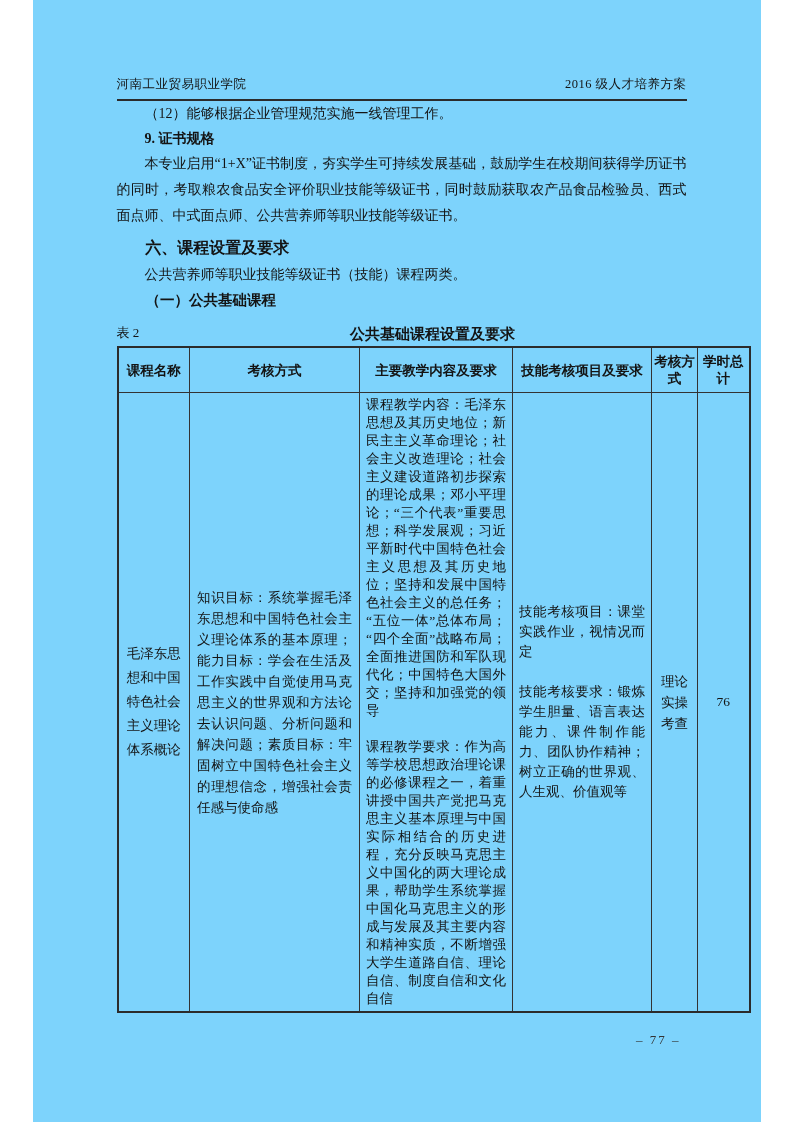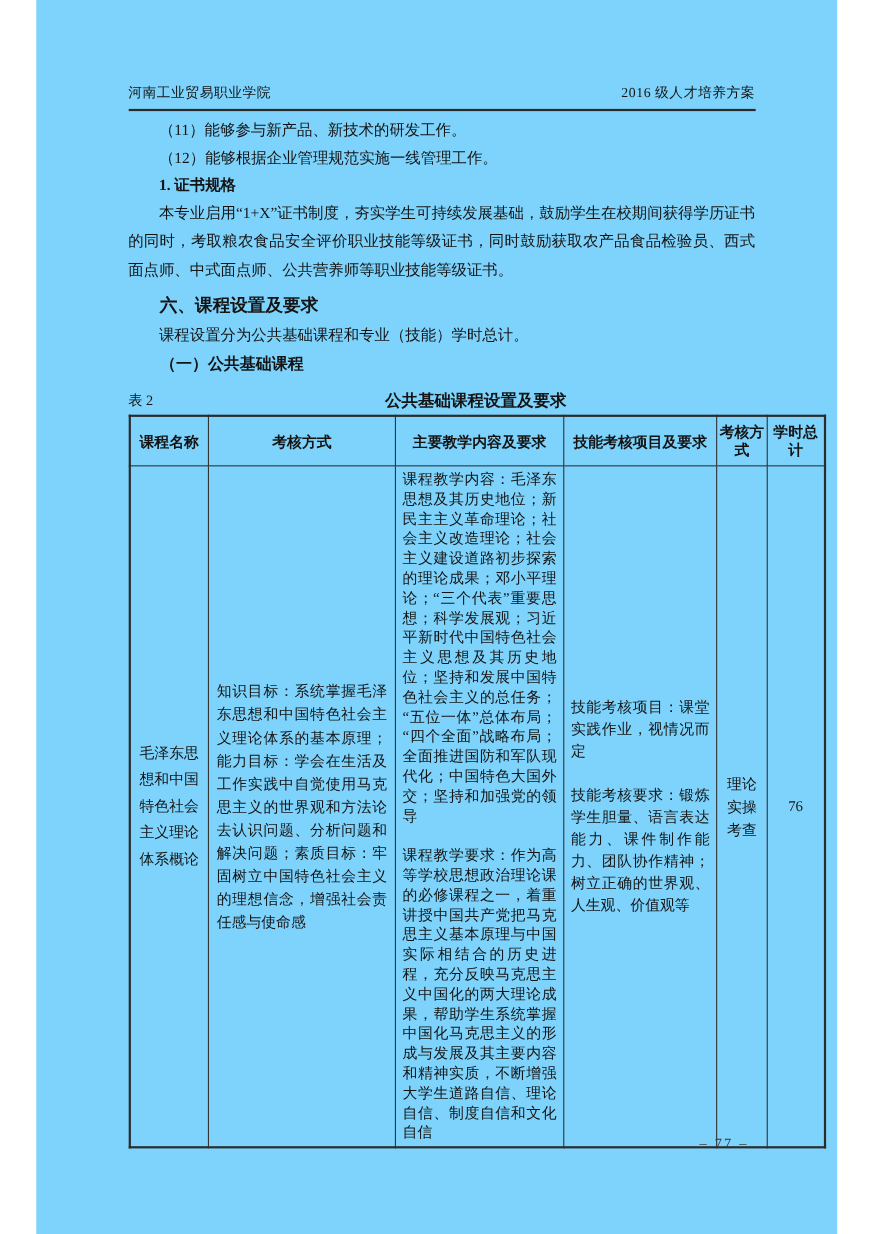--- a/index.html
+++ b/index.html
@@ -143,27 +143,26 @@
 <body>
 
 <div class="page">
   <div class="content">
 
     <div class="doc-header">
       <span>河南工业贸易职业学院</span>
       <span>2016 级人才培养方案</span>
     </div>
 
-    <p class="para indent2 first-item">（11）能够参与新产品、新技术的研发工作。</p>
     <p class="para indent2">（12）能够根据企业管理规范实施一线管理工作。</p>
-    <p class="para indent2 bold">1. 证书规格</p>
+    <p class="para indent2 bold">9. 证书规格</p>
     <p class="para indent2 cert-para">本专业启用“1+X”证书制度，夯实学生可持续发展基础，鼓励学生在校期间获得学历证书的同时，考取粮农食品安全评价职业技能等级证书，同时鼓励获取农产品食品检验员、西式面点师、中式面点师、公共营养师等职业技能等级证书。</p>
 
     <p class="sec-heading">六、课程设置及要求</p>
-    <p class="para indent2">课程设置分为公共基础课程和专业（技能）学时总计。</p>
+    <p class="para indent2">公共营养师等职业技能等级证书（技能）课程两类。</p>
     <p class="sub-heading">（一）公共基础课程</p>
 
     <div class="table-caption-row">
       <span class="table-label">表 2</span>
       <div class="table-caption">公共基础课程设置及要求</div>
     </div>
 
     <table class="course-table">
       <colgroup>
         <col style="width:72px">

